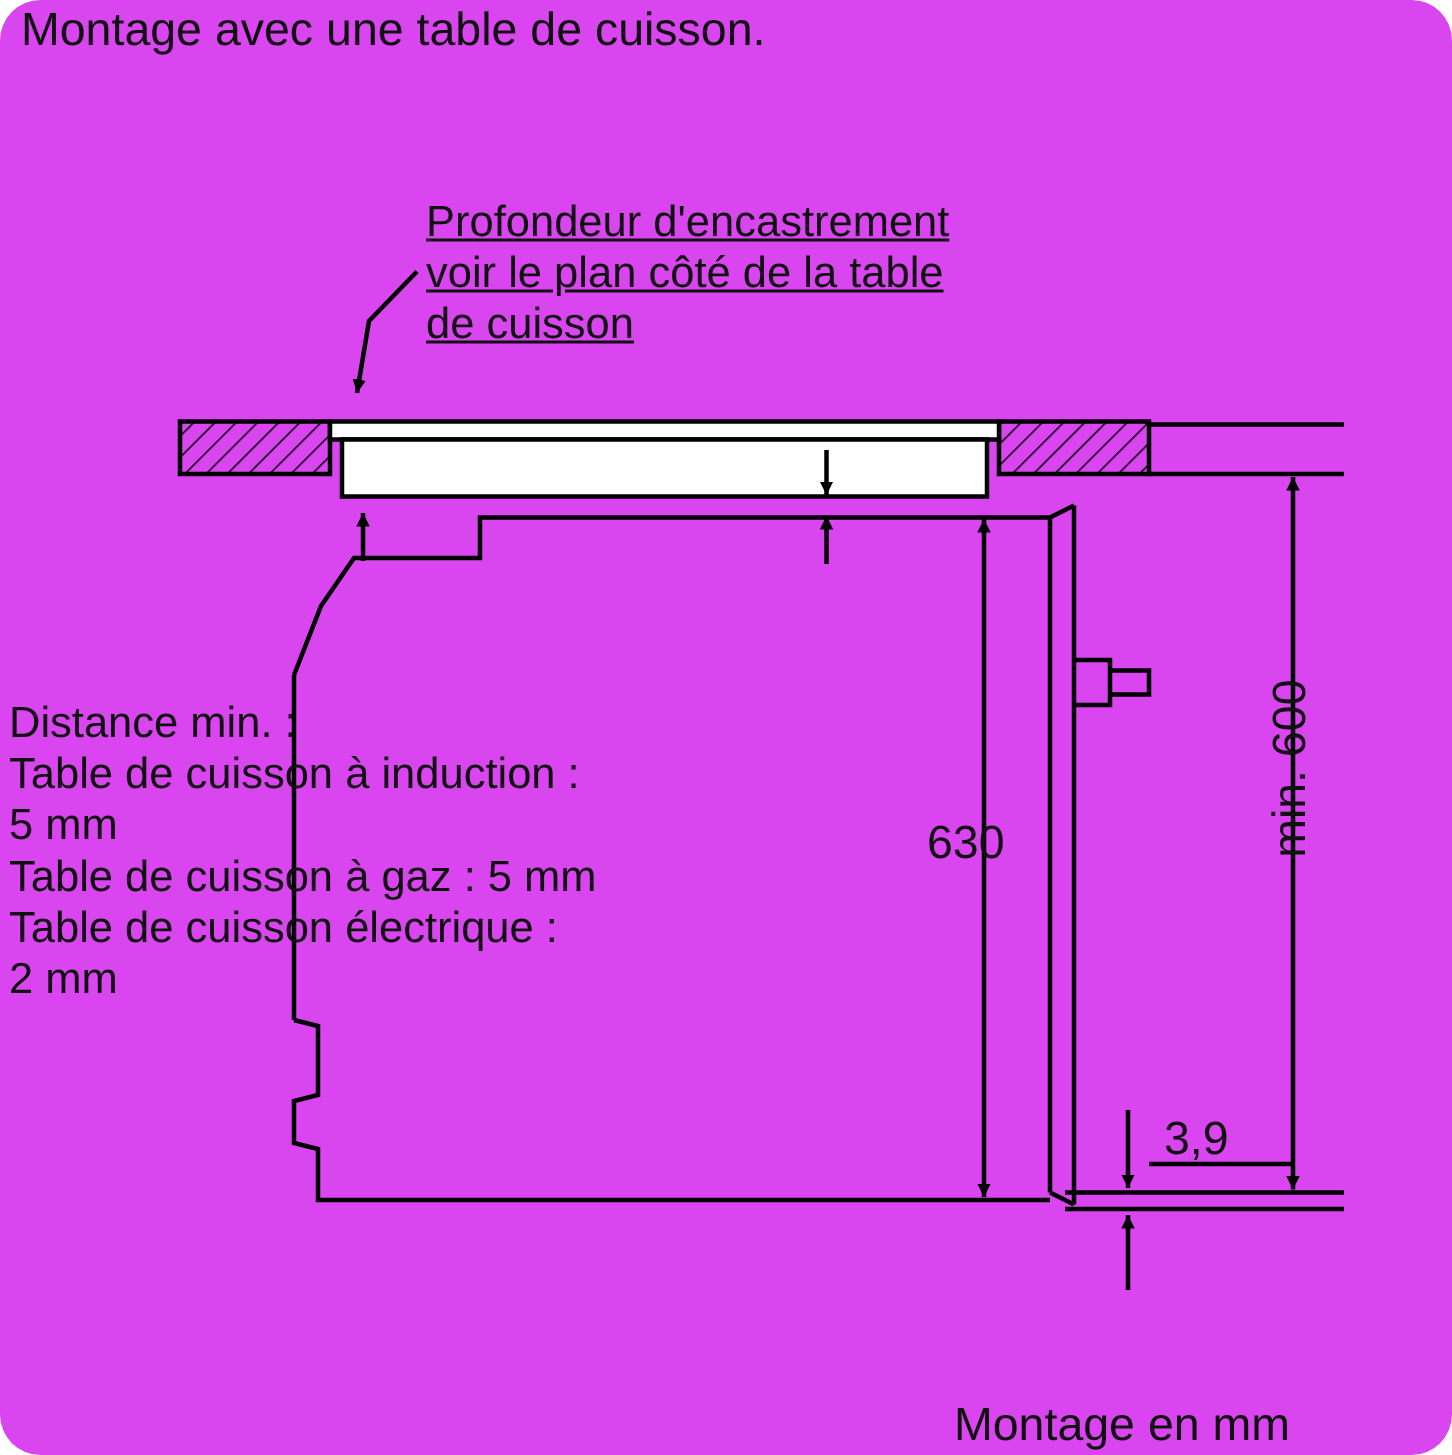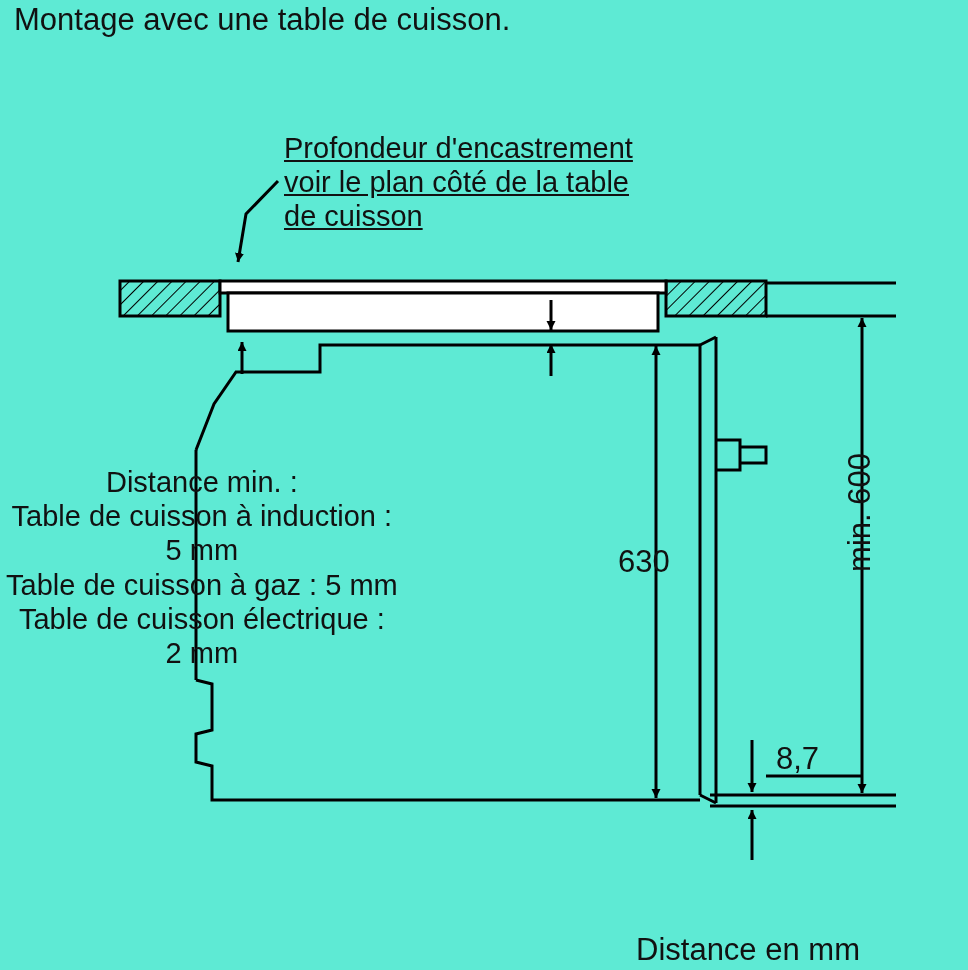--- a/index.html
+++ b/index.html
@@ -9,21 +9,22 @@
   }
   body {
     font-family: "Liberation Sans", sans-serif;
     color: #000000;
   }
   #stage {
     position: relative;
     width: 968px;
     height: 970px;
     overflow: hidden;
-    background: #5eead4;
+    background: #d946ef;
+    border-radius: 27px;
   }
   .txt {
     position: absolute;
     white-space: pre;
     line-height: 1.18;
     color: #111;
   }
   #title {
     left: 14px;
     top: 2px;
@@ -32,21 +33,20 @@
   #depth-note {
     left: 284px;
     top: 131px;
     font-size: 29px;
     text-decoration: underline;
   }
   #dist-note {
     left: 6px;
     top: 465px;
     font-size: 29px;
-    text-align: center;
   }
   #dim-570 {
     left: 618px;
     top: 544px;
     font-size: 31px;
   }
   #dim-75 {
     left: 776px;
     top: 741px;
     font-size: 31px;
@@ -155,19 +155,19 @@
 
   <div id="dist-note" class="txt">Distance min. :
 Table de cuisson à induction :
 5 mm
 Table de cuisson à gaz : 5 mm
 Table de cuisson électrique :
 2 mm</div>
 
   <div id="dim-570" class="txt">630</div>
 
-  <div id="dim-75" class="txt">8,7</div>
+  <div id="dim-75" class="txt">3,9</div>
 
   <div id="dim-min600" class="txt">min. 600</div>
 
-  <div id="units" class="txt">Distance en mm</div>
+  <div id="units" class="txt">Montage en mm</div>
 
 </div>
 
 </body></html>

